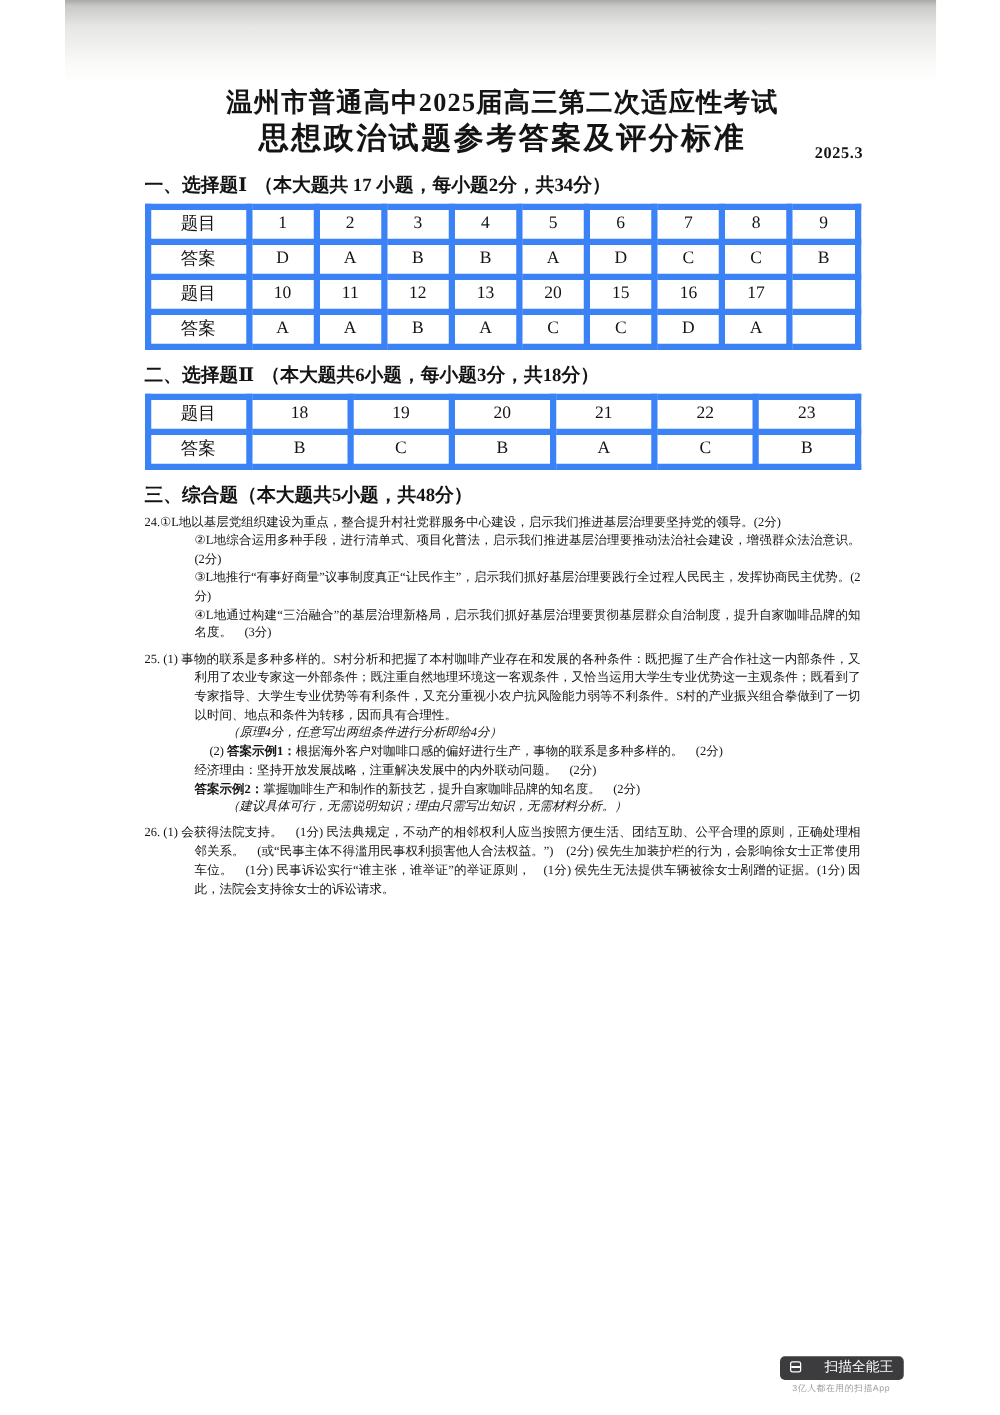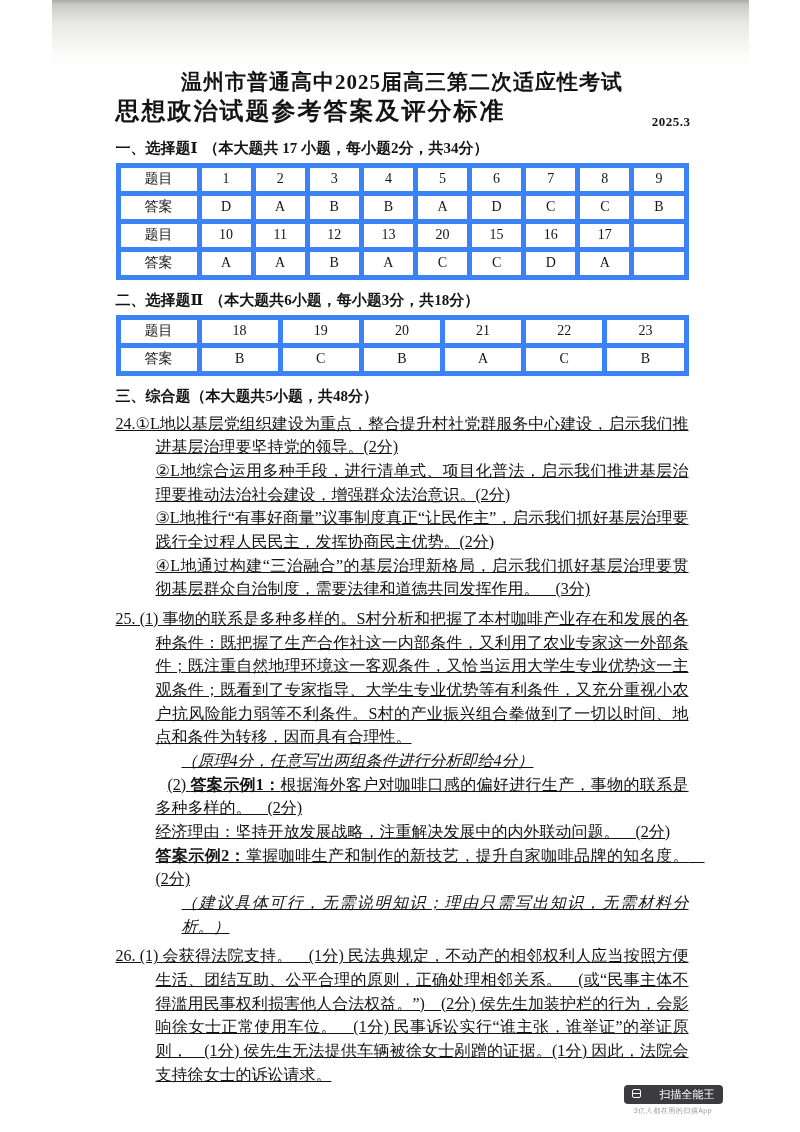--- a/index.html
+++ b/index.html
@@ -24,21 +24,21 @@
   }
   .t1 {
     text-align: center;
     font-weight: bold;
     font-size: 21px;
     letter-spacing: 1px;
     line-height: 1.35;
   }
   .t2row { position: relative; }
   .t2 {
-    text-align: left;
+    text-align: center;
     font-weight: bold;
     font-size: 24px;
     letter-spacing: 2px;
     line-height: 1.3;
   }
   .date {
     position: absolute;
     right: -2px;
     bottom: -2px;
     font-weight: bold;
@@ -59,21 +59,21 @@
   }
   table.ans td {
     border: 5px solid #3b82f6;
     text-align: center;
     vertical-align: middle;
     font-size: 14px;
     height: 23px;
     padding: 0 2px;
   }
   table.ans td.rowhead { width: 72px; }
-  p { margin: 0; text-align: justify; font-size: 16px; line-height: 1.48; text-decoration: underline; }
+  p { margin: 0; text-align: justify; font-size: 10px; line-height: 1.48; }
   .qblock { padding-left: 40px; margin-top: 6px; }
   .lead { text-indent: -40px; }
   .sub { text-indent: 0; }
   .p2 { text-indent: 12px; }
   .b { font-weight: bold; }
   .note { font-style: italic; margin-left: 26px; }
   .wm { position: absolute; right: 26px; bottom: 16px; text-align: center; }
   .wm-badge {
     background: #3c3c3e;
     color: #ffffff;
@@ -202,21 +202,21 @@
       </table>
 
     <div class="sec-h">
       <span>三、综合题</span><span>（本大题共5小题，共48分）</span>
     </div>
 
     <div class="qblock">
       <p class="lead">24.①L地以基层党组织建设为重点，整合提升村社党群服务中心建设，启示我们推进基层治理要坚持党的领导。(2分)</p>
       <p class="sub">②L地综合运用多种手段，进行清单式、项目化普法，启示我们推进基层治理要推动法治社会建设，增强群众法治意识。(2分)</p>
       <p class="sub">③L地推行“有事好商量”议事制度真正“让民作主”，启示我们抓好基层治理要践行全过程人民民主，发挥协商民主优势。(2分)</p>
-      <p class="sub">④L地通过构建“三治融合”的基层治理新格局，启示我们抓好基层治理要贯彻基层群众自治制度，需要法律和道德共同发挥作用。　(3分)</p>
+      <p class="sub">④L地通过构建“三治融合”的基层治理新格局，启示我们抓好基层治理要贯彻基层群众自治制度，提升自家咖啡品牌的知名度。　(3分)</p>
     </div>
 
     <div class="qblock">
       <p class="lead">25. (1) 事物的联系是多种多样的。S村分析和把握了本村咖啡产业存在和发展的各种条件：既把握了生产合作社这一内部条件，又利用了农业专家这一外部条件；既注重自然地理环境这一客观条件，又恰当运用大学生专业优势这一主观条件；既看到了专家指导、大学生专业优势等有利条件，又充分重视小农户抗风险能力弱等不利条件。S村的产业振兴组合拳做到了一切以时间、地点和条件为转移，因而具有合理性。</p>
       <p class="note">（原理4分，任意写出两组条件进行分析即给4分）</p>
       <p class="p2"><span>(2) </span><span class="b">答案示例1：</span><span>根据海外客户对咖啡口感的偏好进行生产，事物的联系是多种多样的。　(2分)</span></p>
       <p>经济理由：坚持开放发展战略，注重解决发展中的内外联动问题。　(2分)</p>
       <p><span class="b">答案示例2：</span><span>掌握咖啡生产和制作的新技艺，提升自家咖啡品牌的知名度。　(2分)</span></p>
       <p class="note">（建议具体可行，无需说明知识；理由只需写出知识，无需材料分析。）</p>
     </div>

